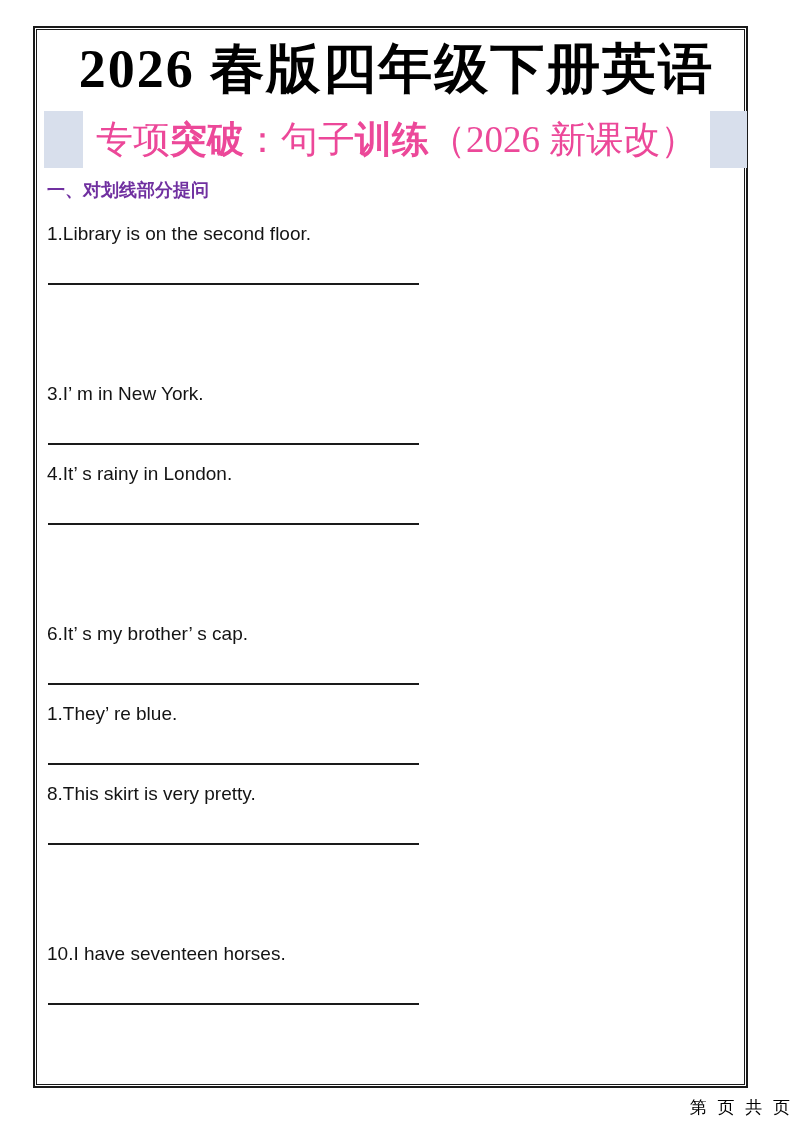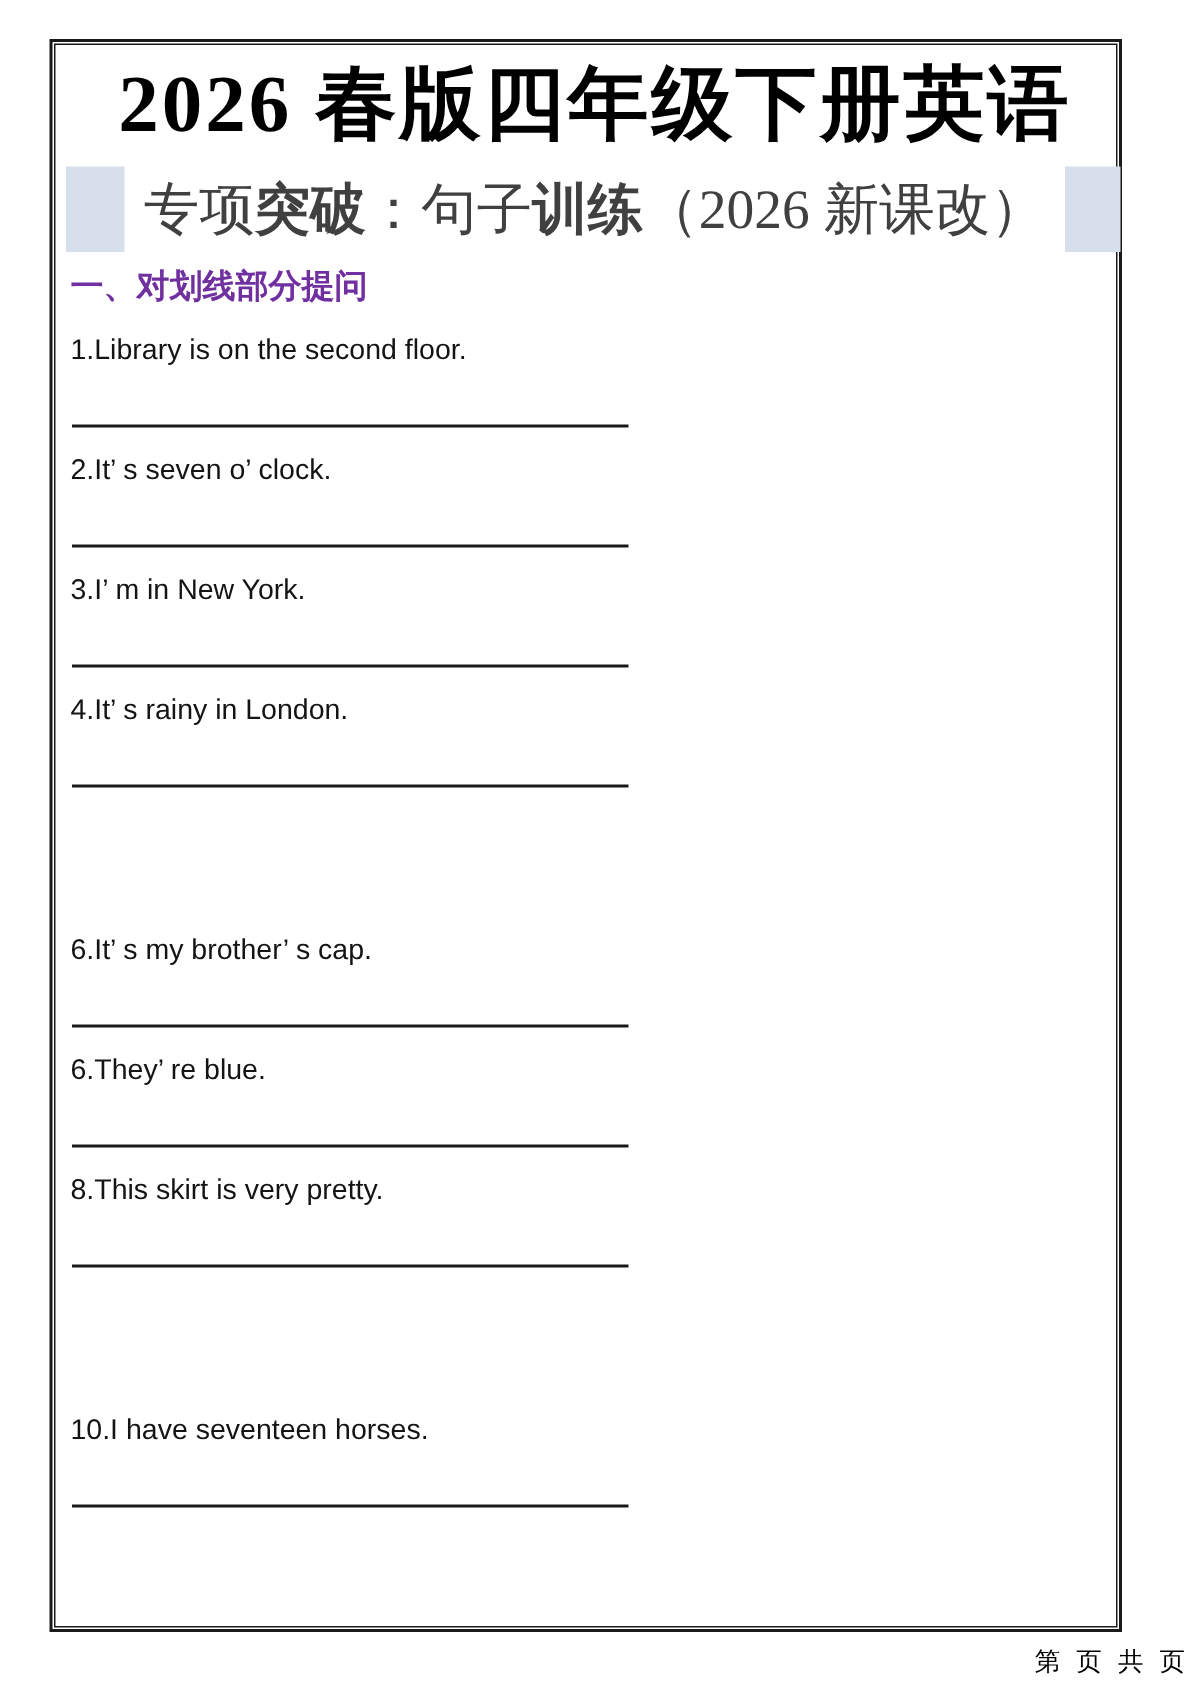--- a/index.html
+++ b/index.html
@@ -35,29 +35,29 @@
 
   .subtitle-band{position:absolute;left:0;top:111px;width:793px;height:57px;}
   .hl-block{position:absolute;top:0;height:57px;background:#D8DFEC;}
   .hl-left{left:44px;width:39px;}
   .hl-right{left:710px;width:37px;}
   .subtitle{
     position:absolute;left:60px;right:60px;top:4px;
     text-align:center;
     font-family:"Liberation Serif","DejaVu Serif",serif;
     font-size:37px;line-height:50px;
-    color:#404040;
+    color:#ec4899;
     white-space:nowrap;
   }
   .seg-kai{font-weight:500;}
   .seg-bold{font-weight:900;font-family:"Liberation Sans","DejaVu Sans",sans-serif;}
 
   .section-heading{
     position:absolute;left:47px;top:177px;
-    font-size:22px;line-height:27px;
+    font-size:18px;line-height:27px;
     font-weight:bold;
     color:#7030A0;
     white-space:nowrap;
   }
 
   .items{position:absolute;left:0;top:0;width:793px;height:1122px;}
   .item{position:absolute;left:47px;width:420px;height:80px;}
   .sentence{
     position:absolute;left:0;top:0;
     font-size:19px;line-height:34px;
@@ -97,43 +97,39 @@
 
   <div class="section-heading">一、对划线部分提问</div>
 
   <div class="items">
 
     <div class="item" style="top:217px">
       <div class="sentence">1.Library is on the second floor.</div>
       <div class="answer-line"></div>
     </div>
 
-    <div class="item" style="top:297px">
-      <div class="sentence">2.It’ s seven o’ clock.</div>
-      <div class="answer-line"></div>
-    </div>
 
     <div class="item" style="top:377px">
       <div class="sentence">3.I’ m in New York.</div>
       <div class="answer-line"></div>
     </div>
 
     <div class="item" style="top:457px">
       <div class="sentence">4.It’ s rainy in London.</div>
       <div class="answer-line"></div>
     </div>
 
 
     <div class="item" style="top:617px">
       <div class="sentence">6.It’ s my brother’ s cap.</div>
       <div class="answer-line"></div>
     </div>
 
     <div class="item" style="top:697px">
-      <div class="sentence">6.They’ re blue.</div>
+      <div class="sentence">1.They’ re blue.</div>
       <div class="answer-line"></div>
     </div>
 
     <div class="item" style="top:777px">
       <div class="sentence">8.This skirt is very pretty.</div>
       <div class="answer-line"></div>
     </div>
 
 
     <div class="item" style="top:937px">

